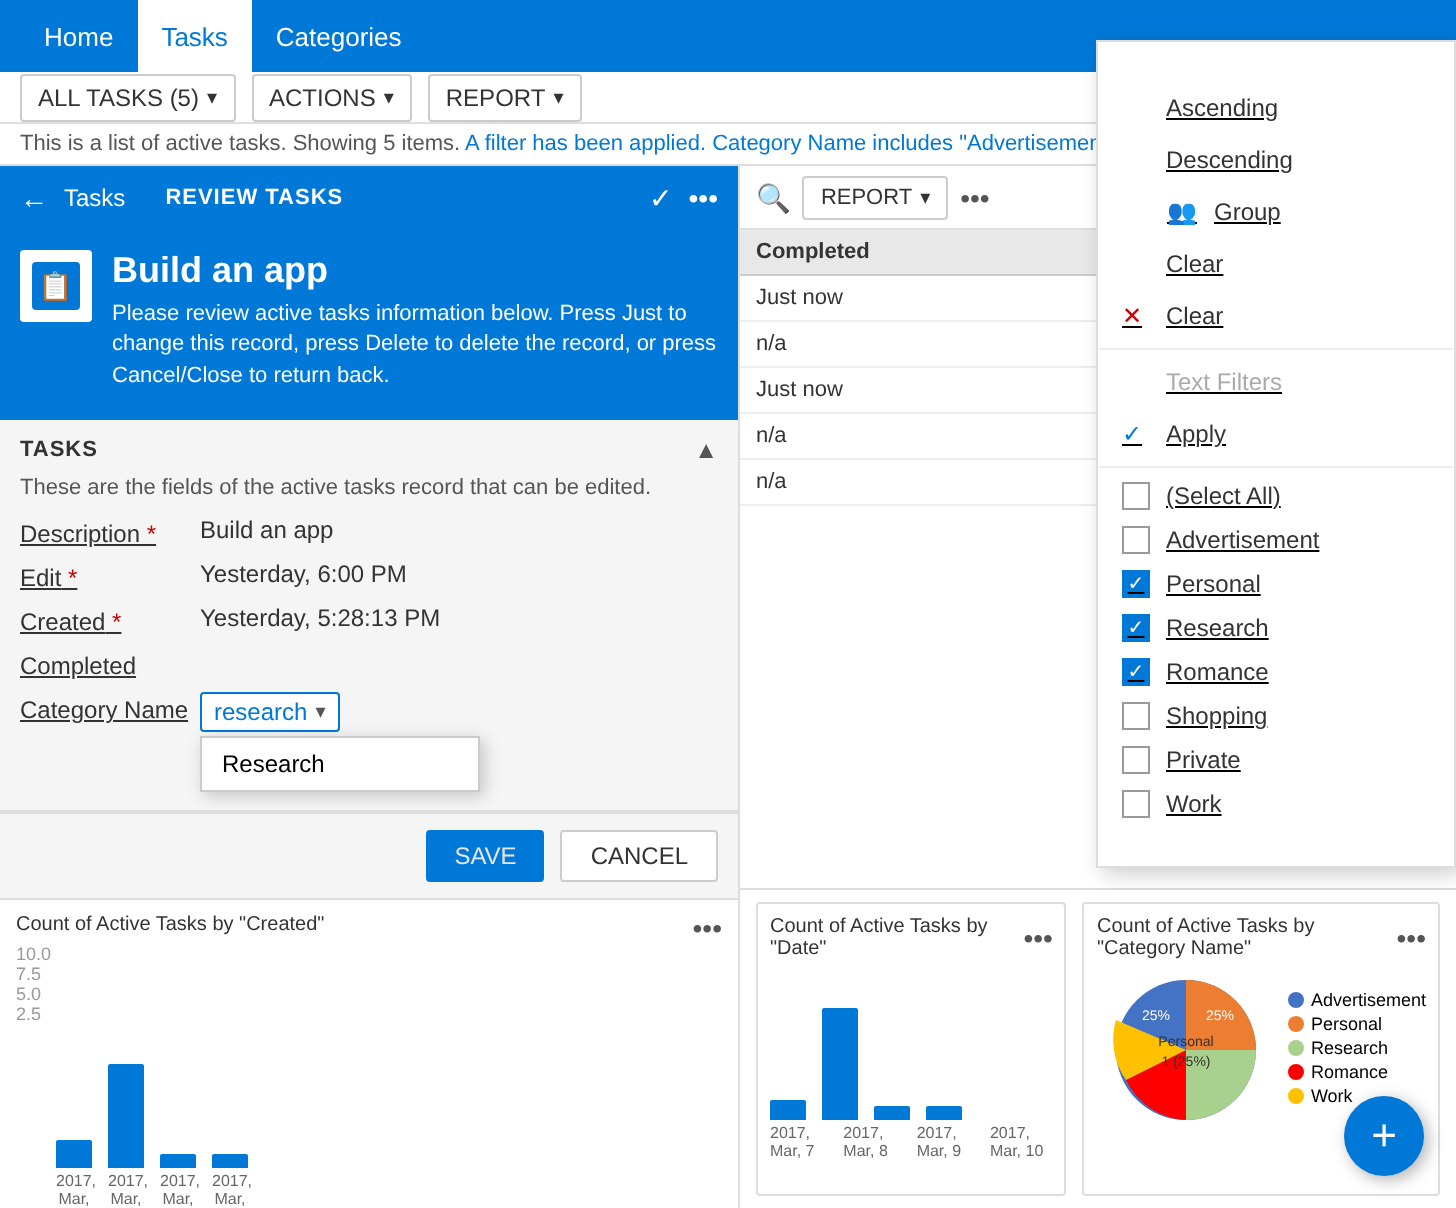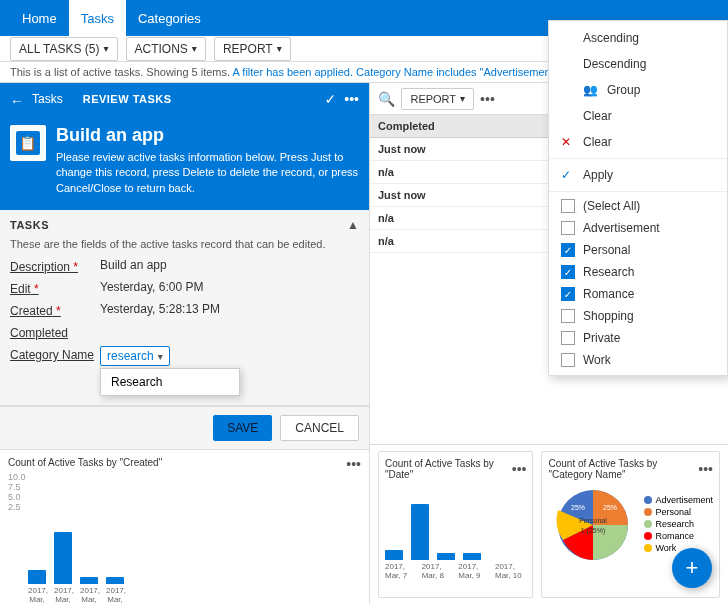--- a/index.html
+++ b/index.html
@@ -208,21 +208,21 @@
     .form-actions {
       display: flex;
       justify-content: flex-end;
       gap: 8px;
       padding: 8px 10px;
       border-top: 1px solid #ddd;
       background: #f5f5f5;
     }
     .btn-save {
       background: #0078d7;
-      color: #0f172a;
+      color: #e5e5e5;
       border: none;
       padding: 5px 14px;
       font-size: 12px;
       cursor: pointer;
       border-radius: 2px;
     }
     .btn-cancel {
       background: #fff;
       color: #333;
       border: 1px solid #ccc;
@@ -296,21 +296,20 @@
     .table-row {
       display: flex;
       border-bottom: 1px solid #eee;
     }
     .td {
       font-size: 11px;
       color: #333;
       padding: 5px 8px;
       flex: 1;
       border-right: 1px solid #eee;
-      font-weight: bold;
     }
     .td:last-child { border-right: none; }
 
     
     .right-charts {
       display: flex;
       gap: 8px;
       padding: 6px 8px;
       border-top: 1px solid #ddd;
       height: 160px;
@@ -346,21 +345,22 @@
     
     .context-menu {
       position: absolute;
       top: 20px;
       right: 0px;
       width: 180px;
       background: #fff;
       border: 1px solid #ddd;
       box-shadow: 3px 3px 10px rgba(0,0,0,0.2);
       z-index: 200;
-      padding: 4px 0;
+      padding: 20px 0;
+      text-decoration: underline;
     }
     .ctx-item {
       display: flex;
       align-items: center;
       gap: 8px;
       padding: 6px 12px;
       font-size: 12px;
       color: #333;
       cursor: pointer;
     }
@@ -653,20 +653,24 @@
     </div>
     <div class="ctx-item">
       <span class="ctx-check"> </span>
       <span>Clear</span>
     </div>
     <div class="ctx-item">
       <span class="ctx-check" style="color:#cc0000;">✕</span>
       <span>Clear</span>
     </div>
     <div class="ctx-divider"></div>
+    <div class="ctx-item disabled">
+      <span class="ctx-check"> </span>
+      <span>Text Filters</span>
+    </div>
     <div class="ctx-item checked">
       <span class="ctx-check" style="color:#0078d7;">✓</span>
       <span>Apply</span>
     </div>
     <div class="ctx-divider"></div>
 
     <div class="ctx-checkbox-item">
       <div class="ctx-checkbox"> </div>
       <span>(Select All)</span>
     </div>

